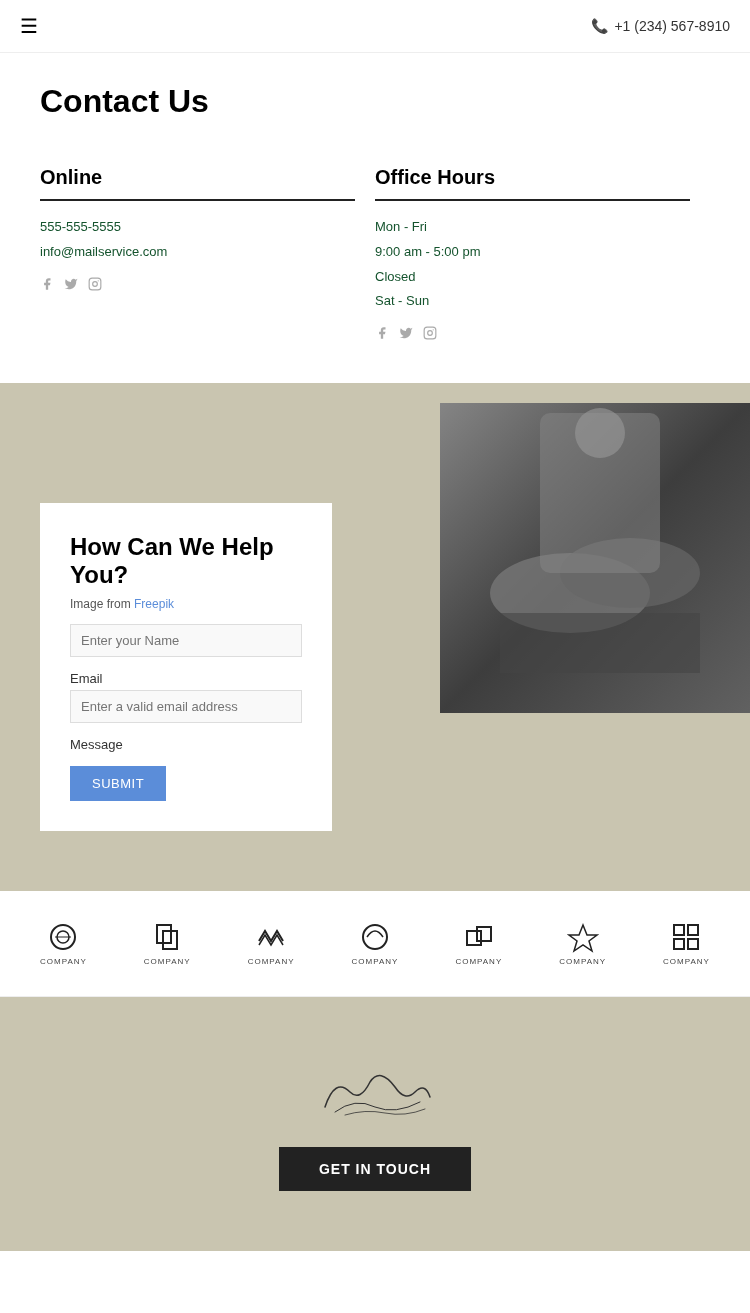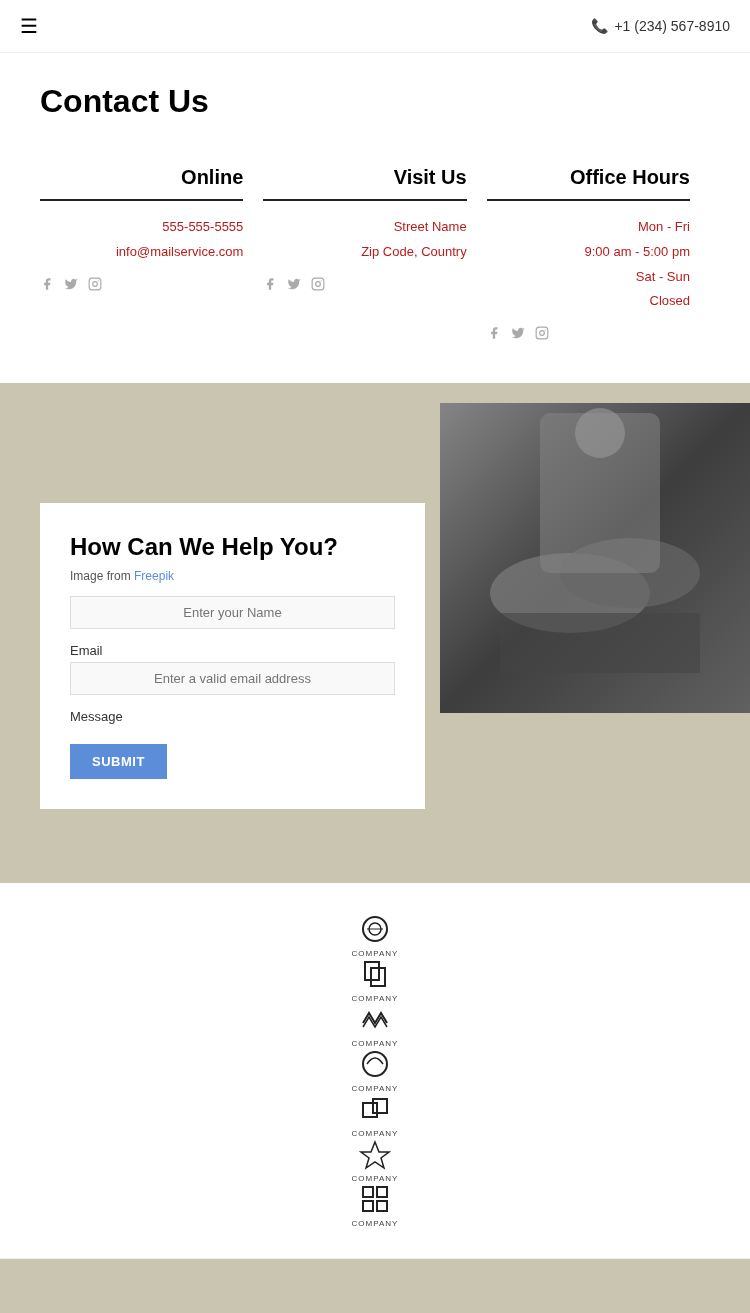--- a/index.html
+++ b/index.html
@@ -14,79 +14,77 @@
       border-bottom: 1px solid #eee;
     }
     .hamburger { font-size: 20px; cursor: pointer; }
     .phone-area { display: flex; align-items: center; gap: 6px; font-size: 14px; color: #333; }
     .phone-icon { color: #888; font-size: 14px; }
 
     
     .contact-section { padding: 30px 40px 40px; }
     .contact-section h1 { font-size: 32px; font-weight: bold; margin-bottom: 46px; }
     .columns { display: flex; gap: 0; }
-    .col { flex: 1; padding-right: 20px; text-align: right; }
+    .col { flex: 1; padding-right: 20px; }
     .col h2 { font-size: 20px; font-weight: bold; margin-bottom: 10px; }
     .col .divider { border: none; border-top: 2px solid #222; margin-bottom: 16px; }
-    .col p { font-size: 13px; color: #b91c1c; line-height: 1.6; margin-bottom: 4px; }
+    .col p { font-size: 13px; color: #14532d; line-height: 1.6; margin-bottom: 4px; }
     .social-icons { display: flex; gap: 10px; margin-top: 14px; }
     .social-icon { font-size: 14px; color: #aaa; cursor: pointer; }
 
     
     .help-section {
       background: #c9c5b0;
       position: relative;
       padding: 60px 40px 60px;
       min-height: 500px;
     }
     
     .help-card {
       background: #fff;
       padding: 30px;
-      width: 385px;
+      width: 292px;
       position: relative;
       z-index: 2;
       margin-top: 60px;
     }
     .help-card h2 { font-size: 24px; font-weight: bold; margin-bottom: 8px; }
     .image-from { font-size: 12px; color: #555; margin-bottom: 13px; }
     .image-from a { color: #5b8dd9; text-decoration: none; }
     .form-group { margin-bottom: 14px; }
     .form-group label { font-size: 13px; display: block; margin-bottom: 4px; color: #333; }
     .form-group input, .form-group textarea {
       width: 100%;
       padding: 8px 10px;
       border: 1px solid #ddd;
       font-size: 13px;
       color: #b91c1c;
       outline: none;
       background: #f9f9f9;
-      text-align: center;
     }
     .form-group textarea { height: 80px; resize: vertical; }
     .submit-btn {
       background: #5b8dd9;
       color: #fff;
       border: none;
       padding: 10px 22px;
       font-size: 13px;
       cursor: pointer;
-      font-weight: bold;
+      font-weight: normal;
       letter-spacing: 0.5px;
-      margin-top: 6px;
+      margin-top: 0;
     }
 
     
     .logos-section {
-      padding: 30px 28px;
+      padding: 30px 40px;
       display: flex;
       justify-content: space-between;
       align-items: center;
       border-bottom: 1px solid #eee;
-      flex-direction: column;
     }
     .logo-item {
       display: flex;
       flex-direction: column;
       align-items: center;
       gap: 4px;
     }
     .logo-text { font-size: 8px; color: #444; letter-spacing: 1px; text-transform: uppercase; }
 
     
@@ -165,53 +163,28 @@
         <span class="social-icon">
           <svg width="14" height="14" viewBox="0 0 24 24" fill="none" stroke="#aaa" stroke-width="2">
               <rect x="2" y="2" width="20" height="20" rx="5"></rect>
               <circle cx="12" cy="12" r="4"></circle>
               <circle cx="17.5" cy="6.5" r="1" fill="#aaa" stroke="none"></circle>
             </svg>
         </span>
       </div>
     </div>
 
-    <div class="col">
-      <h2>Visit Us</h2>
-      <hr class="divider">
-      <p>Street Name</p>
-      <p>Zip Code, Country</p>
-      <div class="social-icons">
-        <span class="social-icon">
-          <svg width="14" height="14" viewBox="0 0 24 24" fill="#aaa">
-              <path d="M18 2h-3a5 5 0 0 0-5 5v3H7v4h3v8h4v-8h3l1-4h-4V7a1 1 0 0 1 1-1h3z"></path>
-            </svg>
-        </span>
-        <span class="social-icon">
-          <svg width="14" height="14" viewBox="0 0 24 24" fill="#aaa">
-              <path d="M23 3a10.9 10.9 0 0 1-3.14 1.53 4.48 4.48 0 0 0-7.86 3v1A10.66 10.66 0 0 1 3 4s-4 9 5 13a11.64 11.64 0 0 1-7 2c9 5 20 0 20-11.5a4.5 4.5 0 0 0-.08-.83A7.72 7.72 0 0 0 23 3z"></path>
-            </svg>
-        </span>
-        <span class="social-icon">
-          <svg width="14" height="14" viewBox="0 0 24 24" fill="none" stroke="#aaa" stroke-width="2">
-              <rect x="2" y="2" width="20" height="20" rx="5"></rect>
-              <circle cx="12" cy="12" r="4"></circle>
-              <circle cx="17.5" cy="6.5" r="1" fill="#aaa" stroke="none"></circle>
-            </svg>
-        </span>
-      </div>
-    </div>
 
     <div class="col">
       <h2>Office Hours</h2>
       <hr class="divider">
       <p>Mon - Fri</p>
       <p>9:00 am - 5:00 pm</p>
+      <p>Closed</p>
       <p>Sat - Sun</p>
-      <p>Closed</p>
       <div class="social-icons">
         <span class="social-icon">
           <svg width="14" height="14" viewBox="0 0 24 24" fill="#aaa">
               <path d="M18 2h-3a5 5 0 0 0-5 5v3H7v4h3v8h4v-8h3l1-4h-4V7a1 1 0 0 1 1-1h3z"></path>
             </svg>
         </span>
         <span class="social-icon">
           <svg width="14" height="14" viewBox="0 0 24 24" fill="#aaa">
               <path d="M23 3a10.9 10.9 0 0 1-3.14 1.53 4.48 4.48 0 0 0-7.86 3v1A10.66 10.66 0 0 1 3 4s-4 9 5 13a11.64 11.64 0 0 1-7 2c9 5 20 0 20-11.5a4.5 4.5 0 0 0-.08-.83A7.72 7.72 0 0 0 23 3z"></path>
             </svg>

